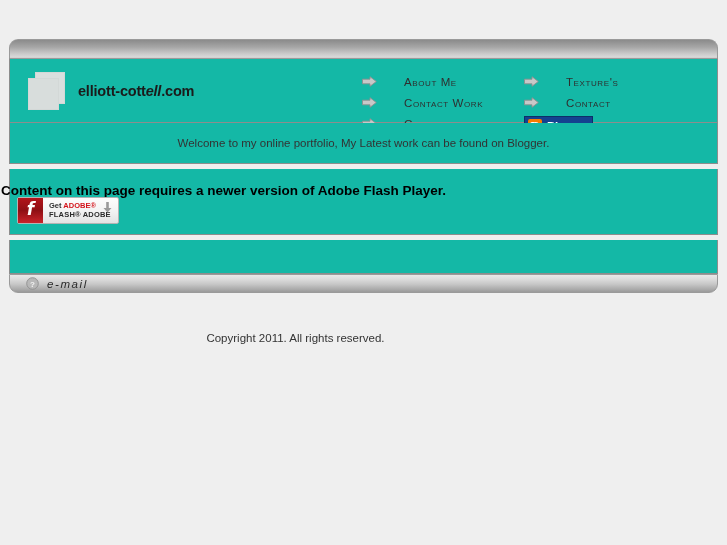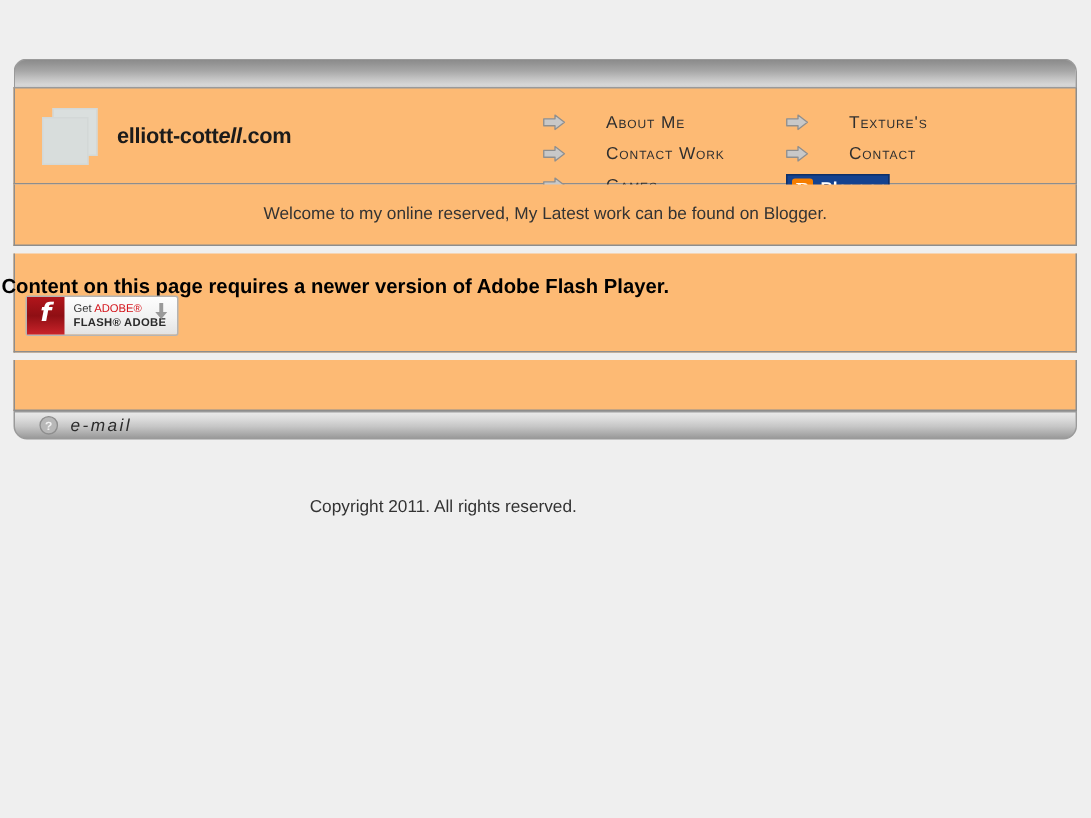--- a/index.html
+++ b/index.html
@@ -32,21 +32,21 @@
                 #c6c6c6 72%, #d7d7d7 92%, #cfcfcf 100%);
     border-top-left-radius: 9px;
     border-top-right-radius: 9px;
     border: 1px solid #9a9a9a;
     border-bottom: none;
     box-sizing: border-box;
   }
 
   
   .panel {
-    background: #fdba74;
+    background: #14b8a6;
     border: 1px solid #8d8d8d;
     border-top: none;
     box-sizing: border-box;
     position: relative;
   }
 
   
   .header-band {
     height: 65px;
     display: flex;
@@ -223,21 +223,21 @@
     font-weight: bold;
     font-style: italic;
     font-family: "DejaVu Sans", sans-serif;
     line-height: 1;
     transform: translateY(-1px);
   }
   .flash-labels {
     padding-left: 6px;
     line-height: 1.15;
   }
-  .flash-l1 { font-size: 7.5px; font-weight: normal; color: #333333; }
+  .flash-l1 { font-size: 7.5px; font-weight: bold; color: #333333; }
   .flash-l1 .adobe { color: #d4131a; }
   .flash-l2 { font-size: 7.5px; font-weight: bold; color: #2a2a2a; letter-spacing: 0.2px; }
   .dl-arrow {
     position: absolute;
     right: 6px;
     top: 4px;
     width: 9px;
     height: 11px;
   }
 
@@ -347,21 +347,21 @@
           <span class="blogger-b">B</span>
           <span class="blogger-text">Blogger</span>
         </div>
 
       </div>
 
     </div>
   </div>
 
   <div class="panel welcome-band">
-    <span class="welcome-text">Welcome to my online reserved, My Latest work can be found on Blogger.</span>
+    <span class="welcome-text">Welcome to my online portfolio, My Latest work can be found on Blogger.</span>
   </div>
 
   <div class="panel flash-band">
 
     <div class="flash-msg">Content on this page requires a newer version of Adobe Flash Player.</div>
 
     <div class="flash-btn">
       <div class="flash-icon">
         <span class="flash-f">f</span>
       </div>

